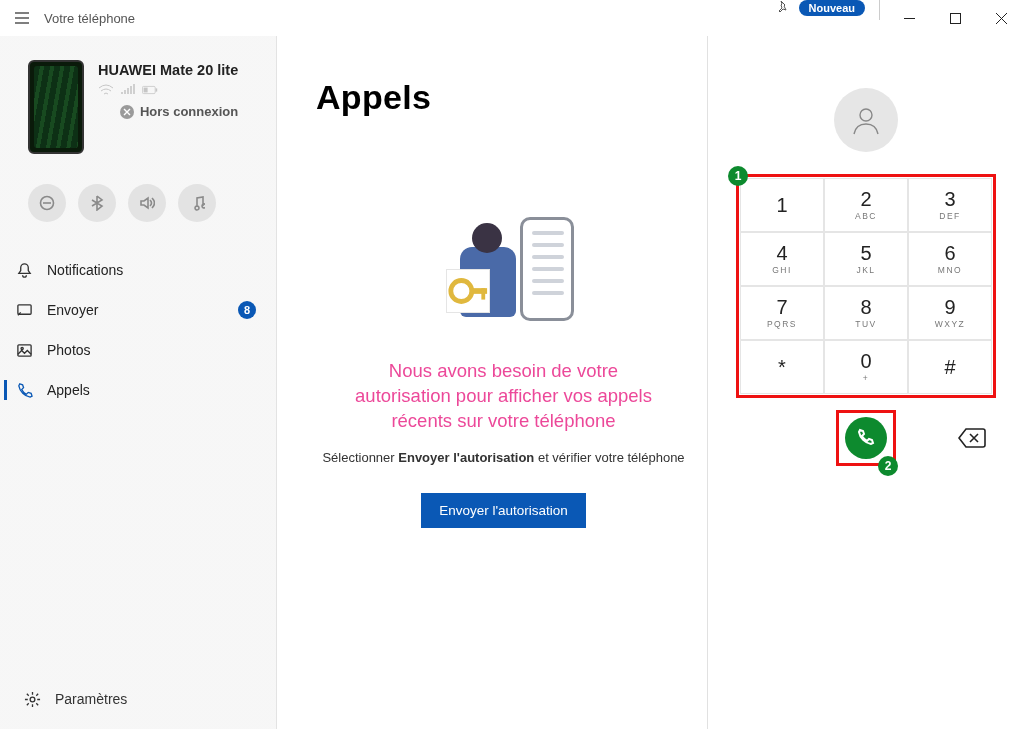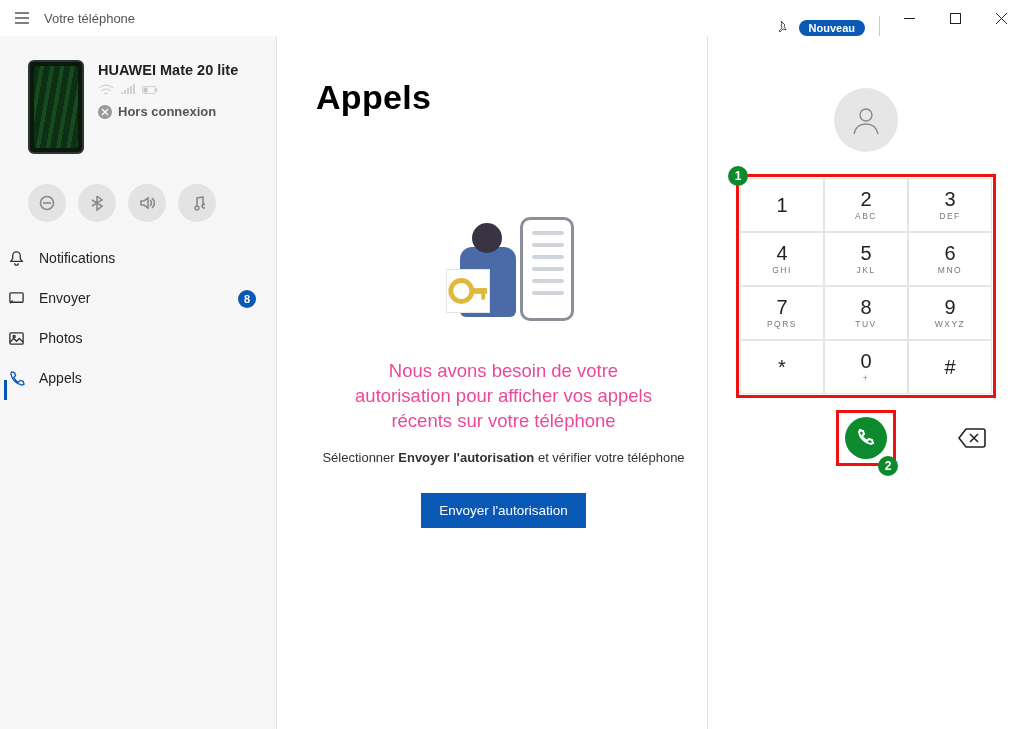--- a/index.html
+++ b/index.html
@@ -3,21 +3,21 @@
 <meta charset="utf-8">
 <style>
   * { box-sizing: border-box; margin: 0; padding: 0; font-family: "Segoe UI", Arial, sans-serif; }
   html, body { width: 1024px; height: 729px; overflow: hidden; background: #fff; }
 
   
   .titlebar { position: absolute; top: 0; left: 0; right: 0; height: 36px; display: flex; align-items: center; }
   .hamburger { width: 44px; display:flex; align-items:center; justify-content:center; }
   .hamburger svg { width:16px; height:16px; }
   .app-title { color:#555; font-size:13px; }
-  .title-right { position:absolute; right:0; top:0; display:flex; align-items:flex-end; height:36px; }
+  .title-right { position:absolute; right:0; top:0; display:flex; align-items:flex-start; height:36px; }
   .pin-icon { width:32px; display:flex; justify-content:center; align-items:center; }
   .badge-nouveau { background:#0a58b5; color:#fff; font-size:11px; font-weight:600; padding:2px 10px; border-radius:10px; margin-right:14px; }
   .title-divider { width:1px; height:20px; background:#ccc; margin-right:6px;}
   .win-btn { width:46px; height:36px; display:flex; align-items:center; justify-content:center; }
   .win-btn svg { width:11px; height:11px; stroke:#222; stroke-width:1; fill:none;}
 
   
   .sidebar { position:absolute; left:0; top:36px; bottom:0; width:277px; background:#f3f3f3; border-right:1px solid #e3e3e3;
     background-image: linear-gradient(180deg, rgba(255,255,255,0.3), rgba(255,255,255,0.3));
   }
@@ -28,30 +28,30 @@
     z-index:-1;
   }
   .phone-card { display:flex; padding:24px 16px 12px 28px; }
   .phone-thumb { width:56px; height:94px; border-radius:6px; background:#0a1a0a; border:2px solid #333; position:relative; overflow:hidden;}
   .phone-thumb::after { content:""; position:absolute; inset:4px; background:
      repeating-linear-gradient(100deg,#0d3015 0 6px,#184a20 6px 10px); border-radius:3px;}
   .phone-info { margin-left:14px; padding-top:2px; }
   .phone-name { font-weight:700; font-size:14.5px; color:#222;}
   .status-icons { margin-top:6px; display:flex; gap:6px; align-items:center; opacity:.38;}
   .status-icons svg{ width:16px; height:12px; }
-  .offline { margin-top:8px; display:flex; align-items:center; gap:6px; color:#555; font-weight:600; font-size:13px;}
+  .offline { margin-top:8px; display:flex; align-items:center; gap:6px; color:#555; font-weight:600; font-size:13px;justify-content:flex-end;}
   .offline .dot{ width:14px; height:14px; border-radius:50%; background:#9a9a9a; display:flex; align-items:center; justify-content:center;}
   .offline .dot svg{ width:8px; height:8px; }
 
   .circle-row { display:flex; gap:12px; padding:18px 0 22px 28px;}
   .circ-btn { width:38px; height:38px; border-radius:50%; background:#e3e3e3; display:flex; align-items:center; justify-content:center; color:#888;}
   .circ-btn svg{ width:16px; height:16px; stroke:#8a8a8a; fill:none; stroke-width:1.6; }
 
   .nav { padding-top:6px;}
-  .nav-item { display:flex; height:40px; padding-left:8px; font-size:14px; color:#222; position:relative;}
+  .nav-item { display:flex; align-items:center; height:40px; padding-left:16px; font-size:14px; color:#222; position:relative;}
   .nav-item svg.icon { width:17px; height:17px; margin-right:14px; stroke:#333; fill:none; stroke-width:1.4;}
   .nav-item.active::before { content:""; position:absolute; left:4px; top:10px; bottom:10px; width:3px; background:#0a58b5;}
   .nav-item .count { margin-left:auto; margin-right:20px; width:18px; height:18px; border-radius:50%; background:#0a58b5; color:#fff; font-size:11px; font-weight:600; display:flex; align-items:center; justify-content:center;}
   .nav-item.active svg.icon { stroke:#0a58b5;}
   .settings-row { position:absolute; bottom:10px; left:0; right:0; height:40px; display:flex; align-items:center; padding-left:24px; font-size:14px; color:#333;}
   .settings-row svg { width:17px; height:17px; margin-right:14px; stroke:#333; fill:none; stroke-width:1.4;}
 
   
   .center { position:absolute; left:300px; top:36px; bottom:0; width:408px; border-right:1px solid #e1e1e1; background:#fff;}
   .center h1 { font-size:34px; font-weight:600; margin:42px 0 0 16px; letter-spacing:.3px;}
@@ -203,20 +203,27 @@
       <span>Photos</span>
     </div>
     <div class="nav-item active">
       <svg class="icon" viewBox="0 0 18 18" style="stroke:#0a58b5">
           <path d="M4 2l3 1 1 3-2 2a12 12 0 005 5l2-2 3 1 1 3-2 1a15 15 0 01-12-12l1-2z"></path>
         </svg>
       <span>Appels</span>
     </div>
   </div>
 
+  <div class="settings-row">
+    <svg viewBox="0 0 18 18">
+        <circle cx="9" cy="9" r="2.5"></circle>
+        <path d="M9 1v3M9 14v3M1 9h3M14 9h3M3 3l2 2M13 13l2 2M15 3l-2 2M5 13l-2 2"></path>
+      </svg>
+    <span>Paramètres</span>
+  </div>
 </div>
 
 <div class="center">
   <h1>Appels</h1>
   <div class="illus-wrap">
     <div class="illus">
       <div class="phone-shape"></div>
       <div class="line" style="top:14px"></div>
         <div class="line" style="top:26px"></div>
       <div class="line" style="top:38px"></div>

